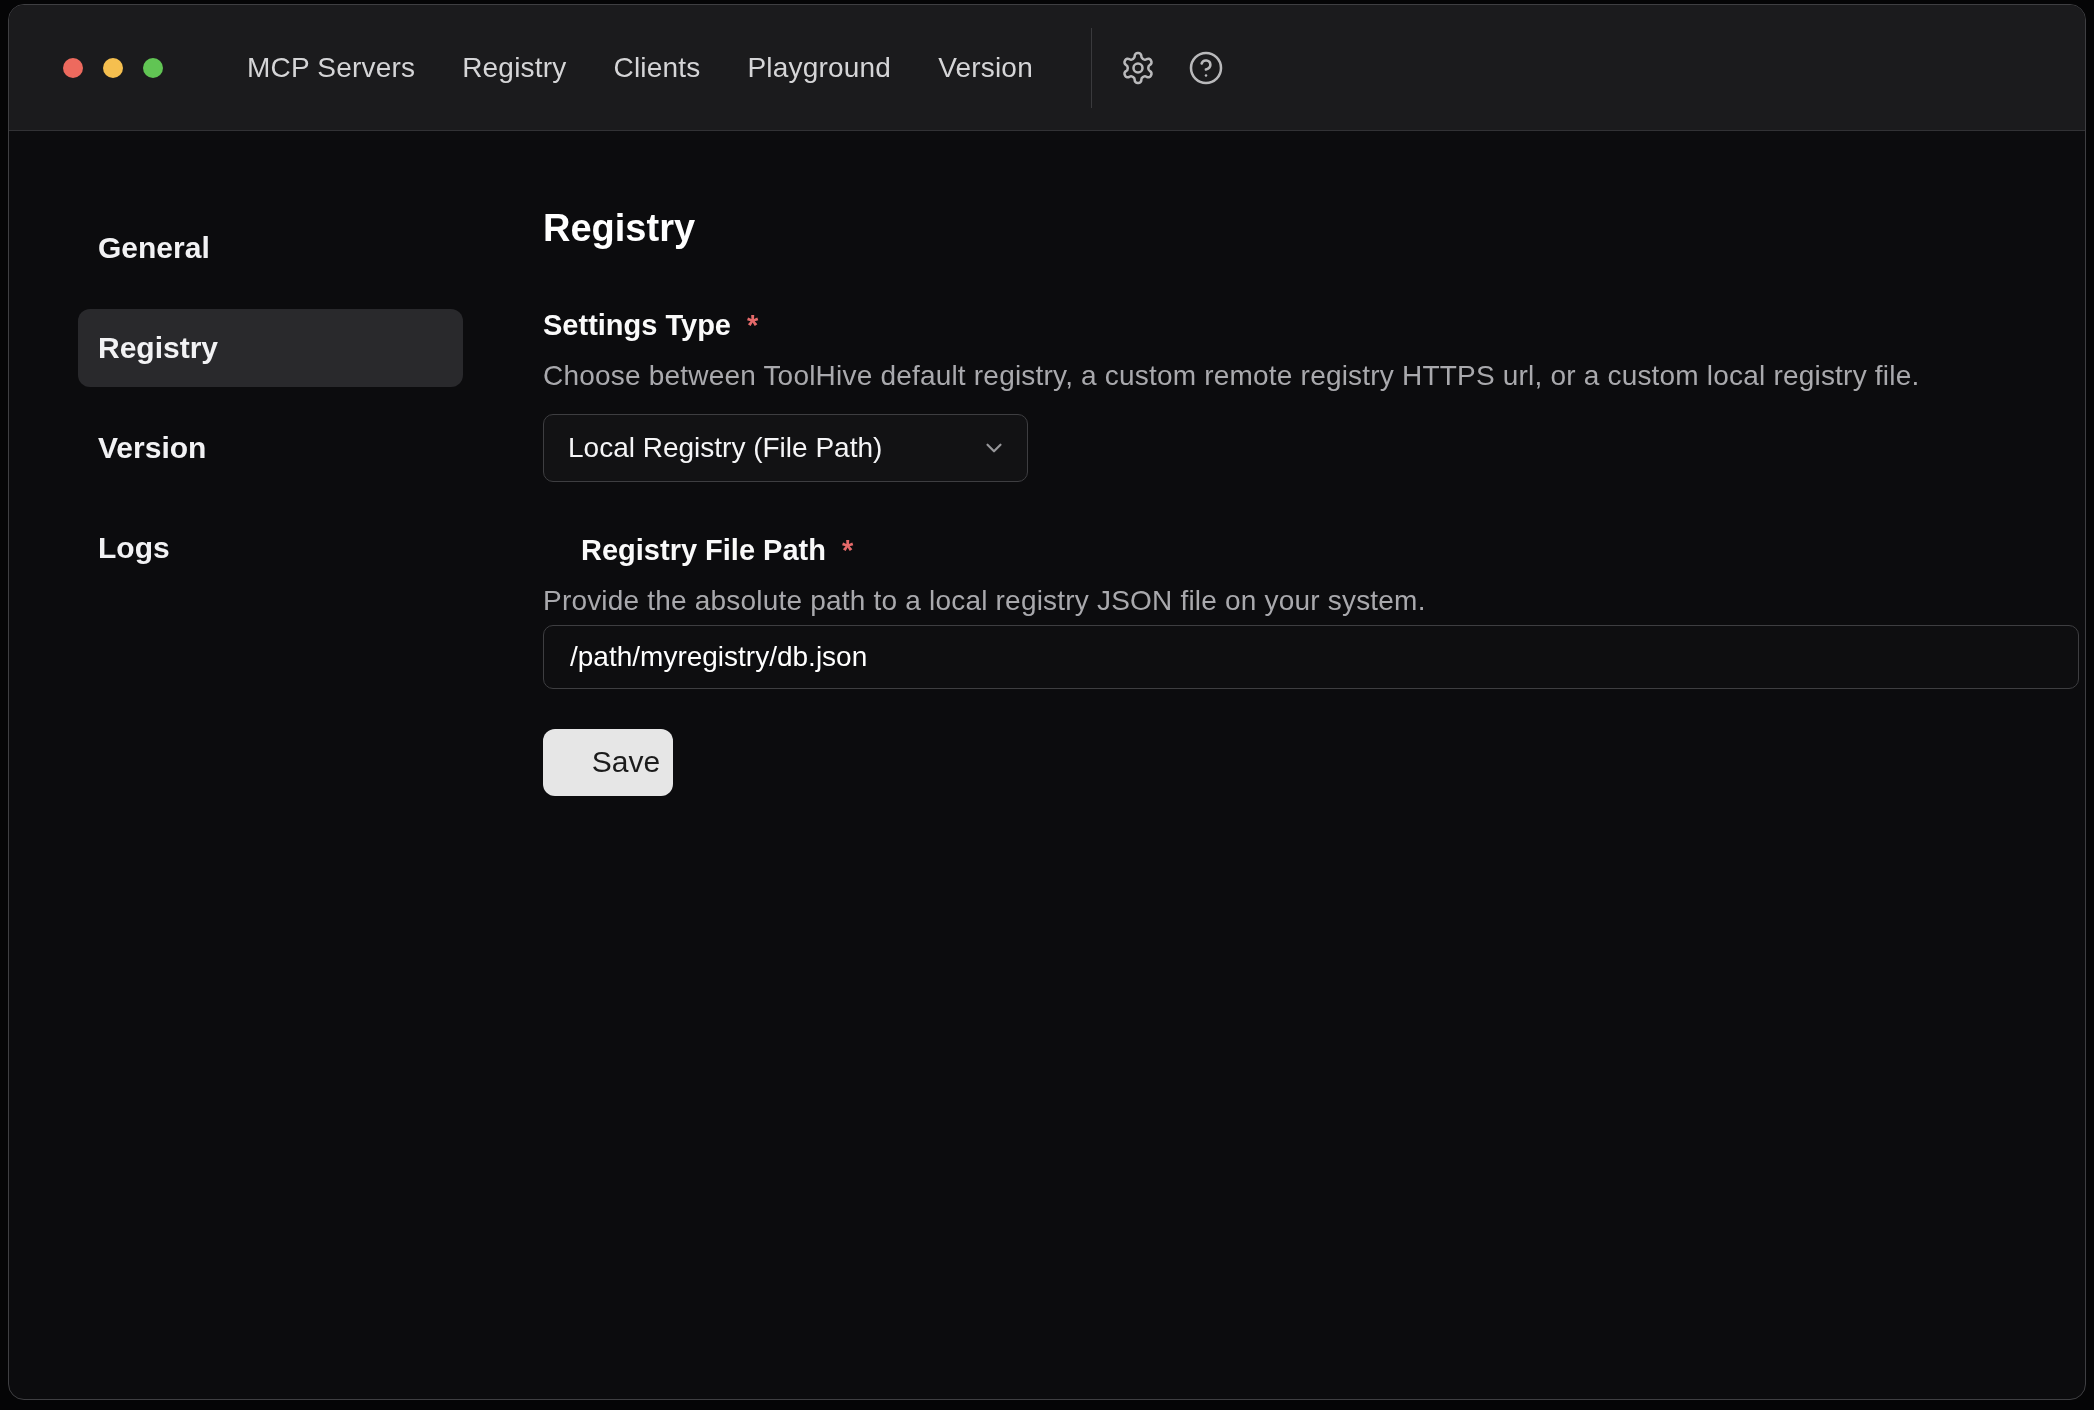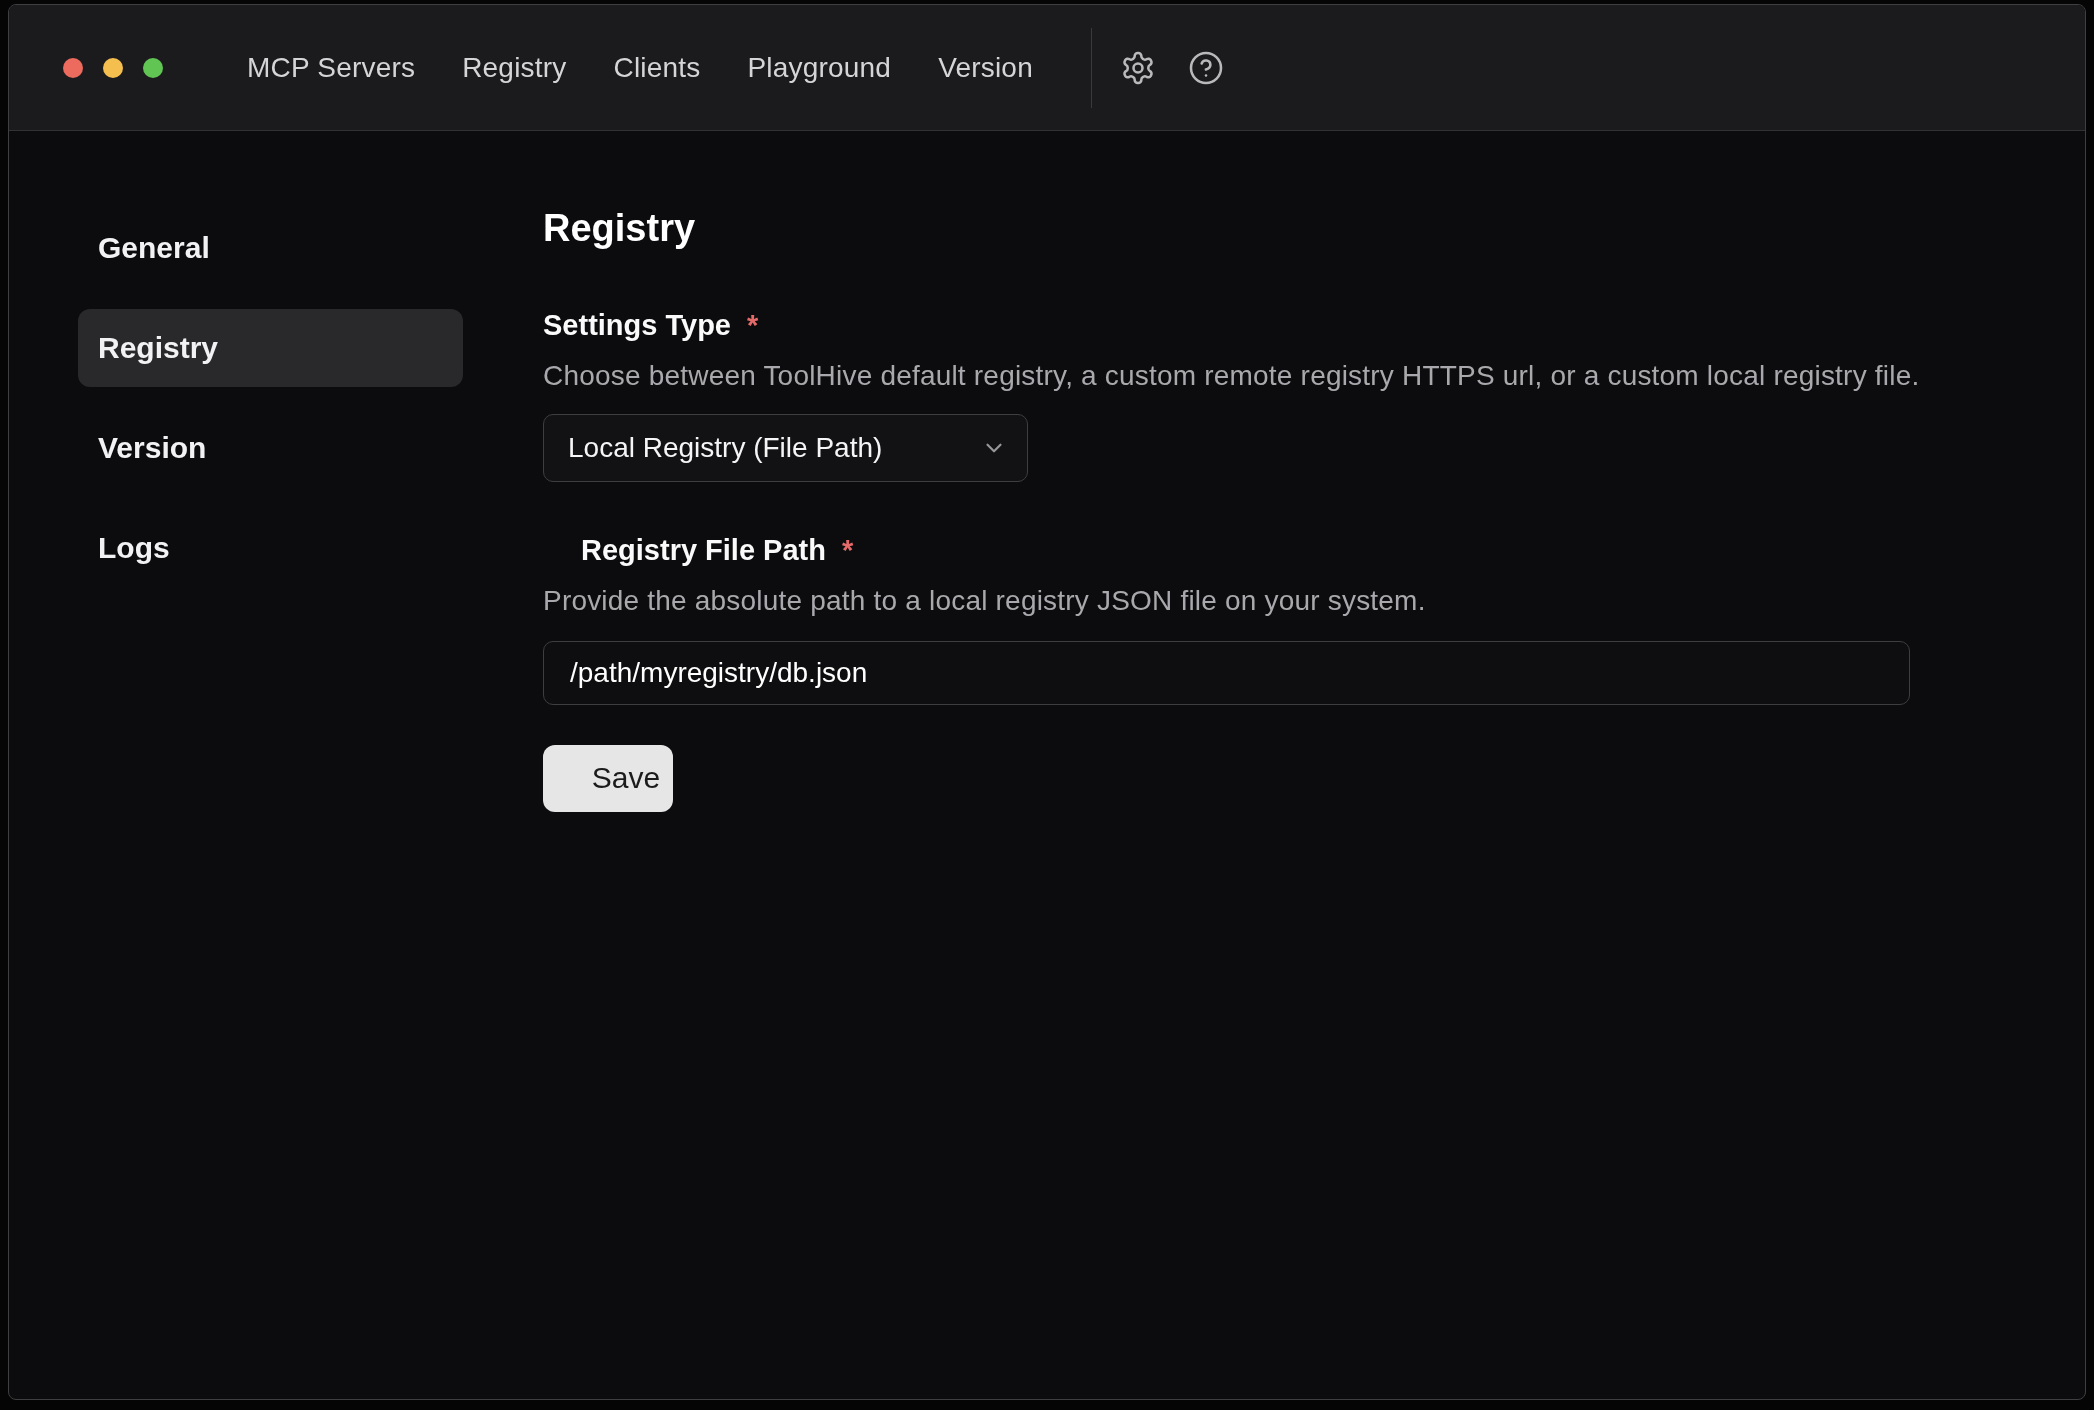--- a/index.html
+++ b/index.html
@@ -8,21 +8,21 @@
     background: #050506;
     font-family: "Liberation Sans", "DejaVu Sans", sans-serif;
     overflow: hidden;
   }
   .window {
     position: absolute;
     left: 8px; top: 4px;
     width: 2078px; height: 1396px;
     background: #0c0c0e;
     border: 1px solid #3f3f42;
-    border-radius: 8px;
+    border-radius: 16px;
     overflow: hidden;
   }
   
   .titlebar {
     height: 126px;
     background: #1b1b1d;
     border-bottom: 1px solid #323235;
     display: flex;
     align-items: center;
     padding-left: 54px;
@@ -140,22 +140,22 @@
     cursor: default;
   }
   .select-value {
     font-size: 28px;
     color: #f5f5f7;
     white-space: nowrap;
   }
   .chevron { width: 26px; height: 26px; color: #97979a; flex: none; margin-left: 18px; }
   .chevron svg { width: 100%; height: 100%; display: block; }
   .text-input {
-    margin-top: 24px;
-    width: 1367px;
+    margin-top: 8px;
+    width: 1536px;
     height: 64px;
     background: #0e0e10;
     border: 1px solid #3e3e41;
     border-radius: 10px;
     padding: 0 26px;
     font-size: 28px;
     color: #ffffff;
     font-family: "Liberation Sans", "DejaVu Sans", sans-serif;
     outline: none;
     display: block;

